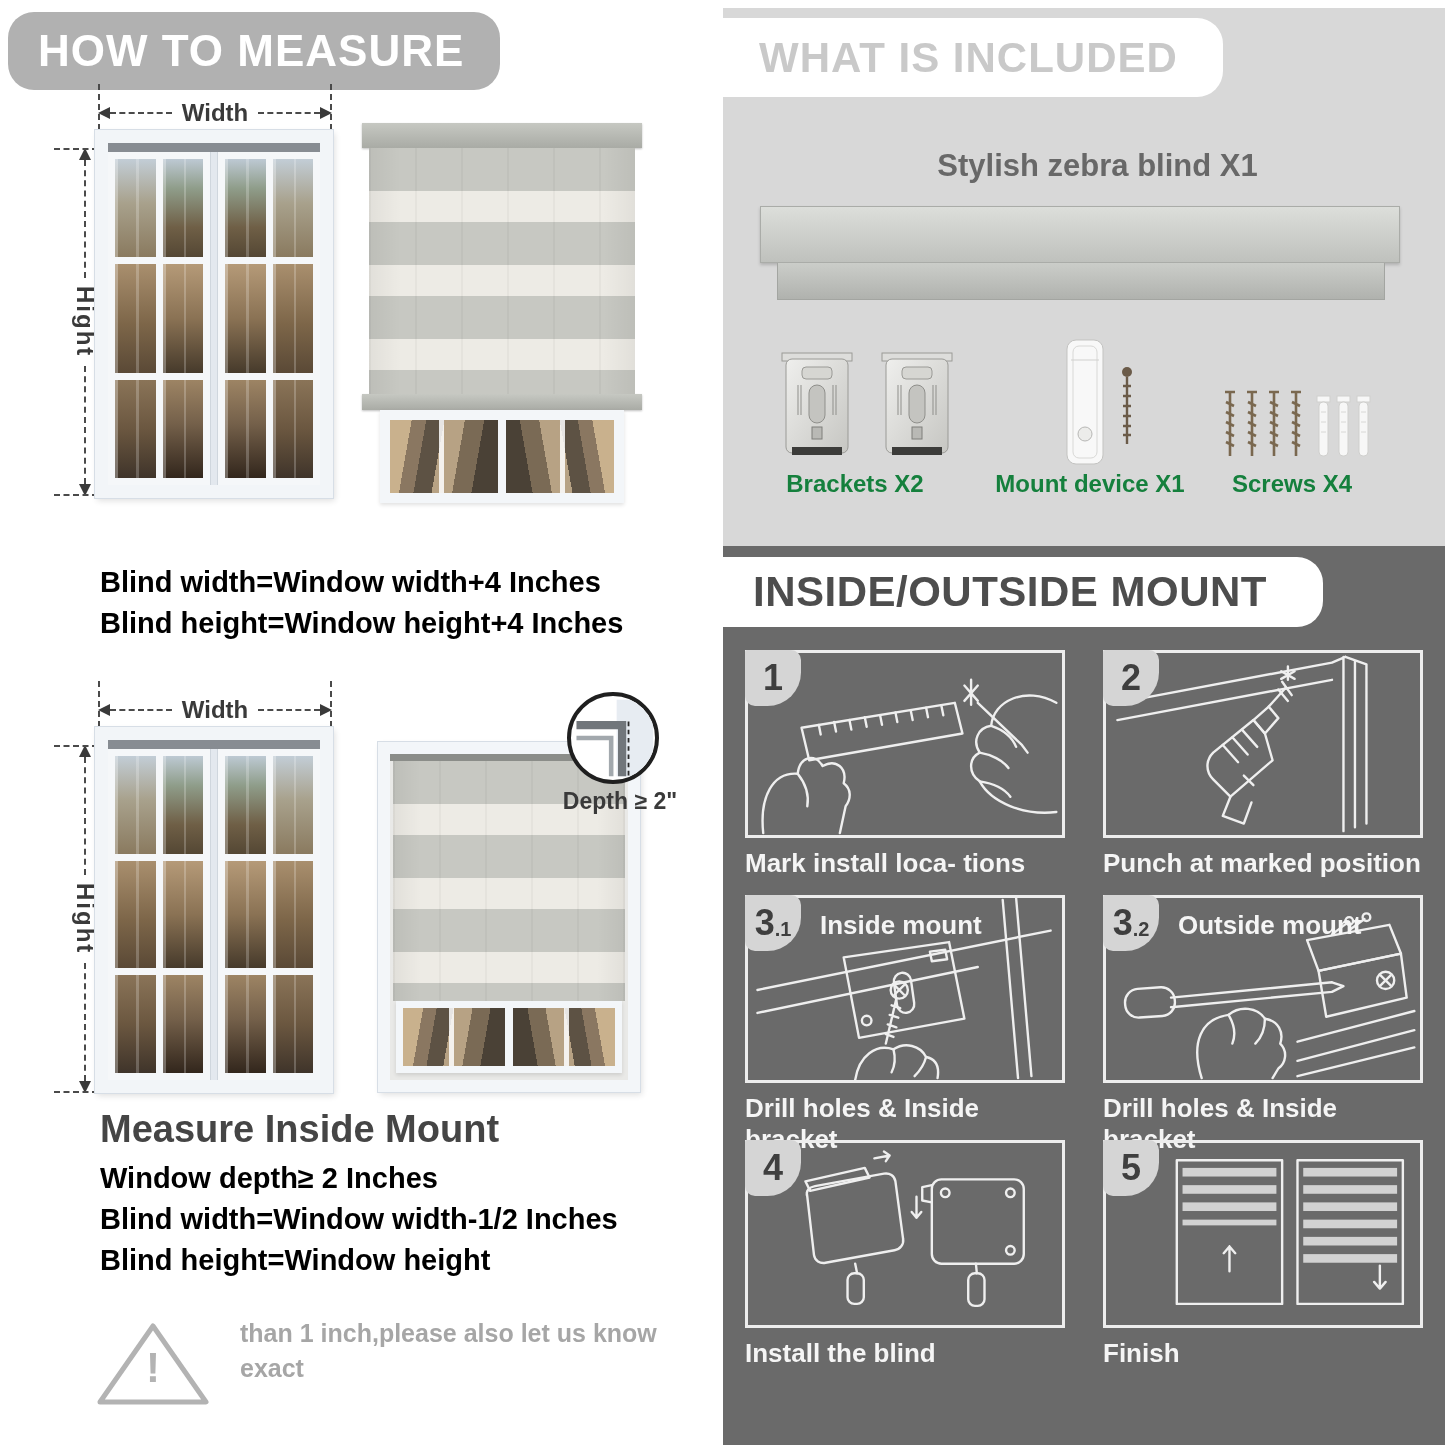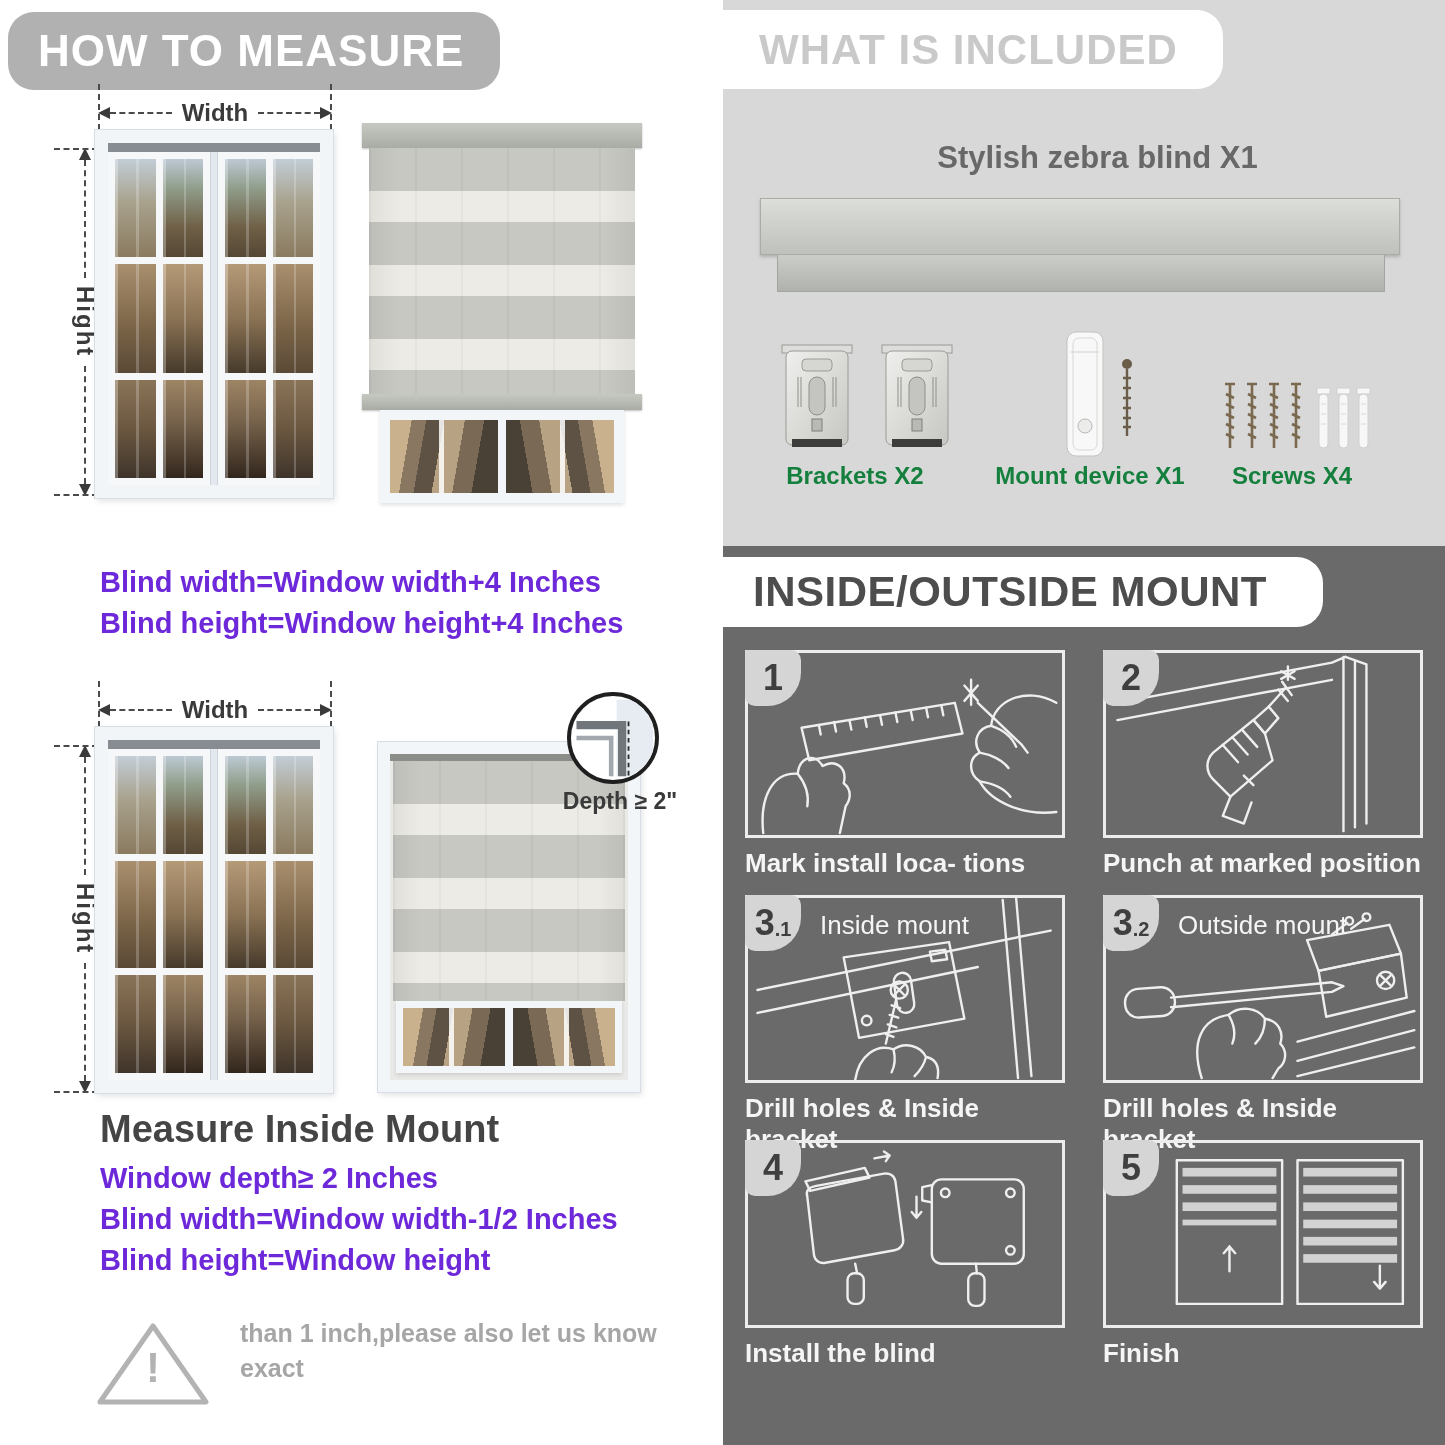--- a/index.html
+++ b/index.html
@@ -52,42 +52,42 @@
   .upane { flex:1; background:linear-gradient(100deg,#c9b18d 0 18%,#8a7761 18% 30%,#5d5244 30% 45%,#b7a284 45% 62%,#7a6a55 62% 78%,#4a4136 78%); position:relative; }
   .upane + .upane { margin-left:8px; }
   .upane::after { content:""; position:absolute; top:0; bottom:0; left:45%; width:5px; background:rgba(255,255,255,.85); }
 
   .blind2 { border:12px solid #f3f6f9; background:#e9e9e7; box-shadow:0 0 0 1px #d7dee6, 2px 3px 6px rgba(0,0,0,.12); }
   .blind2 .topstrip { height:7px; background:#8b8d89; }
 
   .mag { border-radius:50%; border:4px solid #1f1f1f; background:#fff; overflow:hidden; }
 
   .mheading { font-size:38px; font-weight:bold; color:#454545; }
-  .mline { font-size:29px; font-weight:bold; color:#6d28d9; }
+  .mline { font-size:29px; font-weight:bold; color:#000000; }
   .warntxt { font-size:25px; font-weight:bold; color:#a6a6a6; line-height:1.4; }
 
   
-  .panel-top { left:723px; top:0; width:722px; height:546px; background:#d8d8d8; }
+  .panel-top { left:723px; top:8px; width:722px; height:546px; background:#d8d8d8; }
   .hdr-bar-right { left:0; top:10px; width:500px; height:79px; background:#fff; border-radius:0 26px 26px 0;
     color:#c9c9c9; font-size:42px; font-weight:bold; letter-spacing:1px; line-height:79px; padding-left:36px; }
   .blind-label { top:140px; left:0; width:100%; text-align:center; font-size:31px; font-weight:bold; color:#686868;padding-left:27px; }
   .item-label { top:462px; text-align:center; font-size:24px; font-weight:bold; color:#15803d; }
 
   
   .panel-bot { left:723px; top:546px; width:722px; height:899px; background:#6a6a6a; }
   .hdr-bar-dark { left:0; top:11px; width:600px; height:70px; background:#fff; border-radius:0 26px 26px 0;
     color:#4d4d4d; font-size:42px; font-weight:bold; letter-spacing:.5px; line-height:70px; padding-left:30px; }
   .steps { left:22px; top:104px; width:678px; display:grid; grid-template-columns:320px 320px; column-gap:38px; row-gap:0; }
   .step { height:245px; }
   .frame { position:relative; height:188px; border:3px solid #ededed; }
   .badge { position:absolute; top:-3px; left:-3px; width:56px; height:56px; background:#d5d5d5;
     border-radius:2px 10px 60% 10px; color:#3f3f3f; display:flex; align-items:center; justify-content:center;
     font-weight:bold; font-size:36px; }
   .badge .sub { font-size:20px; margin-top:12px; }
-  .step-title { position:absolute; top:12px; left:72px; color:#f5f5f5; font-size:26px; font-weight:normal; }
+  .step-title { position:absolute; top:12px; left:72px; color:#f5f5f5; font-size:26px; font-weight:bold; }
   .caption { margin-top:10px; color:#f5f5f5; font-size:26px; font-weight:bold; }
   .lineart { position:absolute; inset:0; width:100%; height:100%; }
   .lineart path, .lineart rect, .lineart circle, .lineart polyline { fill:none; stroke:#efefef; stroke-width:2.5; stroke-linecap:round; stroke-linejoin:round; }
   .lineart .fillstripe { fill:#d2d2d2; stroke:none; }
 </style>
 </head>
 <body>
 
 <div class="page">
 

